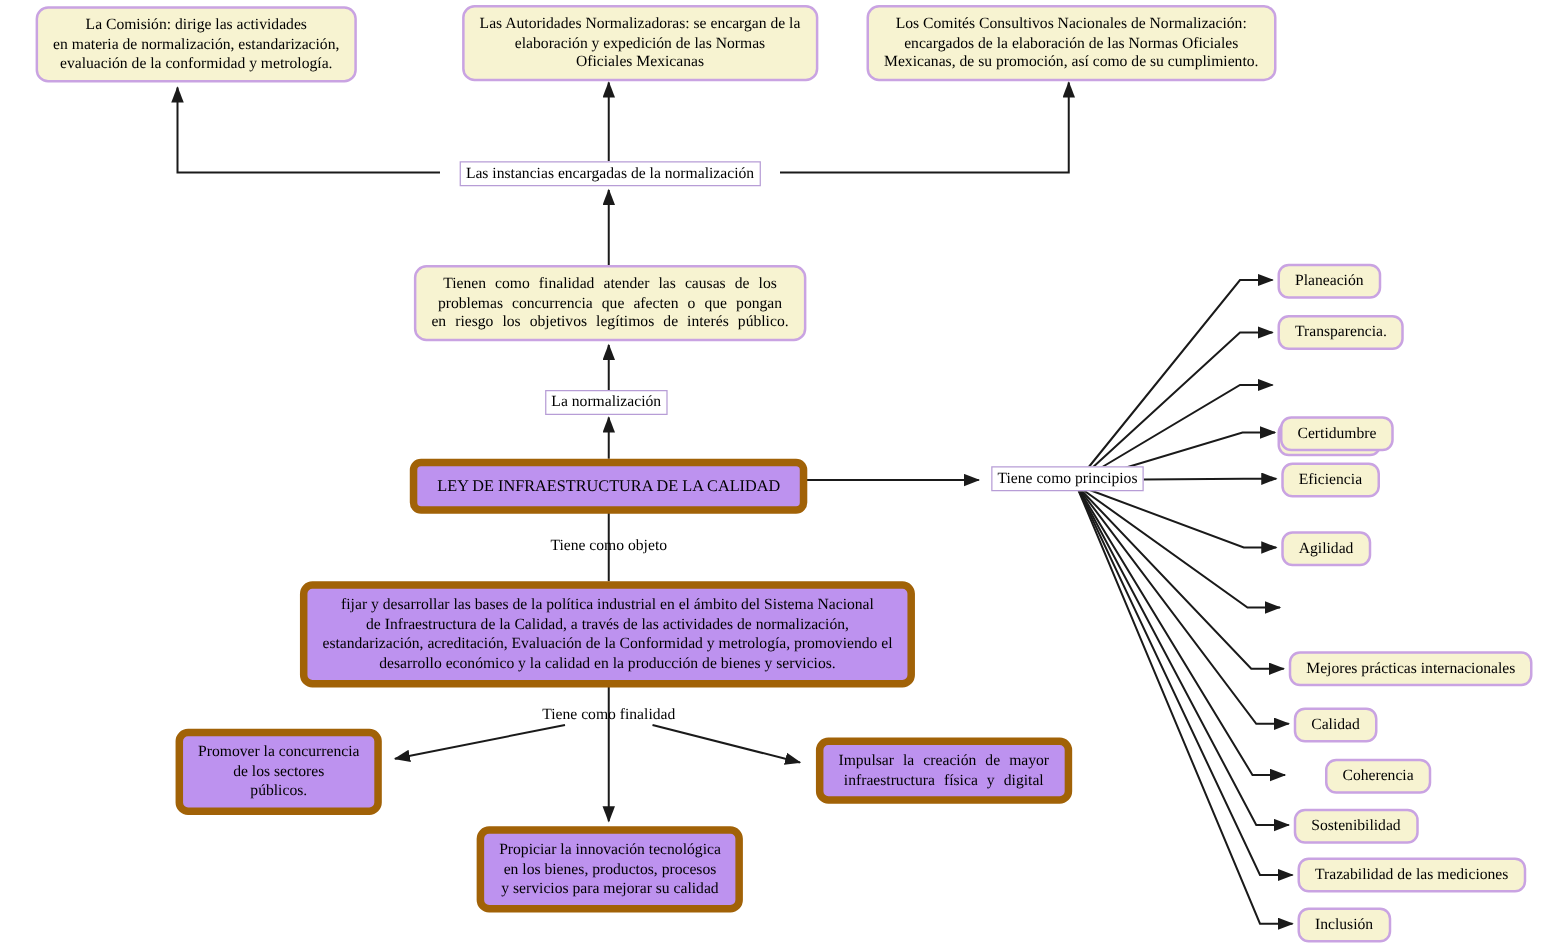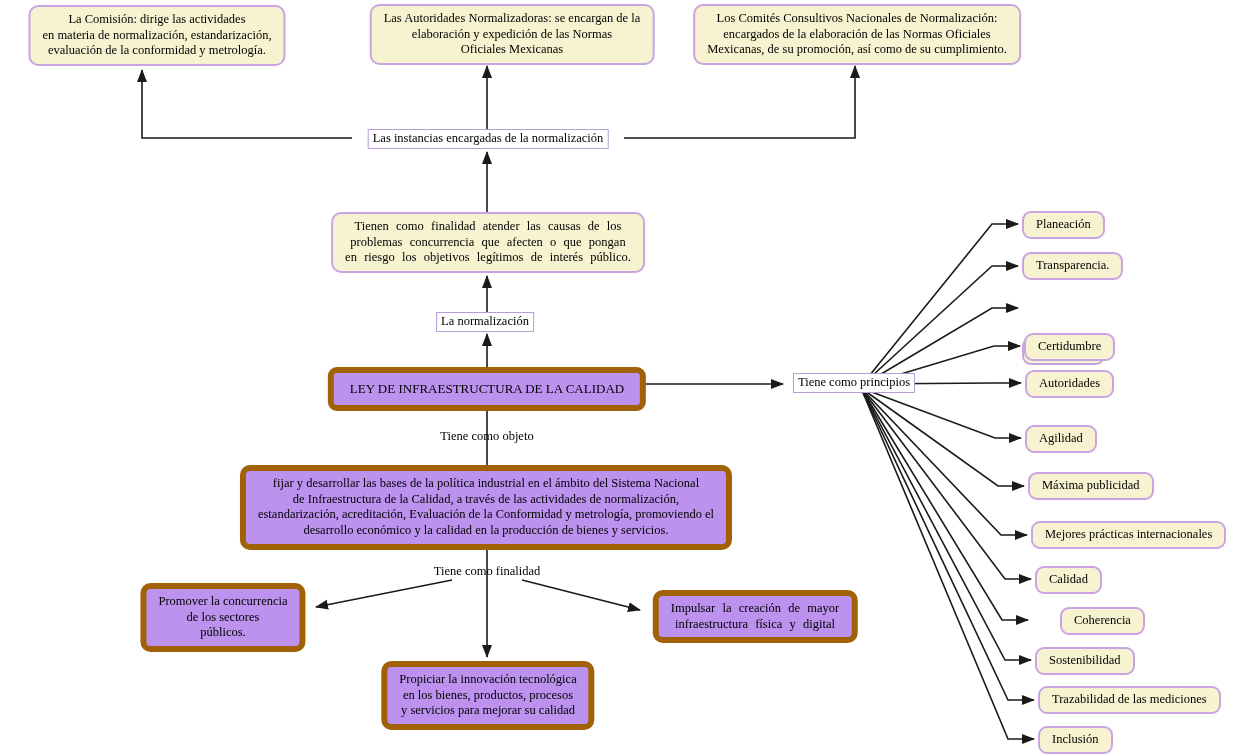--- a/index.html
+++ b/index.html
@@ -113,23 +113,22 @@
   <div class="node purple cx" style="left:488px; top:661px;">Propiciar la innovación tecnológica
 en los bienes, productos, procesos
 y servicios para mejorar su calidad</div>
 
   <div class="node wlabel cx" style="left:854px; top:373px;">Tiene como principios</div>
 
   <div class="node cream principle" style="left:1022px; top:211px;text-align:center;">Planeación</div>
   <div class="node cream principle" style="left:1022px; top:252px;">Transparencia.</div>
   <div class="node cream principle" style="left:1022px; top:297px;margin-top:40px;">Integridad.</div>
   <div class="node cream principle" style="left:1024px; top:333px;">Certidumbre</div>
-  <div class="node cream principle" style="left:1025px; top:370px;">Autoridades</div>
+  <div class="node cream principle" style="left:1025px; top:370px;">Eficiencia</div>
   <div class="node cream principle" style="left:1025px; top:425px;">Agilidad</div>
-  <div class="node cream principle" style="left:1028px; top:472px;">Máxima publicidad</div>
   <div class="node cream principle" style="left:1031px; top:521px;">Mejores prácticas internacionales</div>
   <div class="node cream principle" style="left:1035px; top:566px;">Calidad</div>
   <div class="node cream principle" style="left:1032px; top:607px;margin-left:28px;">Coherencia</div>
   <div class="node cream principle" style="left:1035px; top:647px;">Sostenibilidad</div>
   <div class="node cream principle" style="left:1038px; top:686px;">Trazabilidad de las mediciones</div>
   <div class="node cream principle" style="left:1038px; top:726px;">Inclusión</div>
 
 </div>
 
 </body></html>

